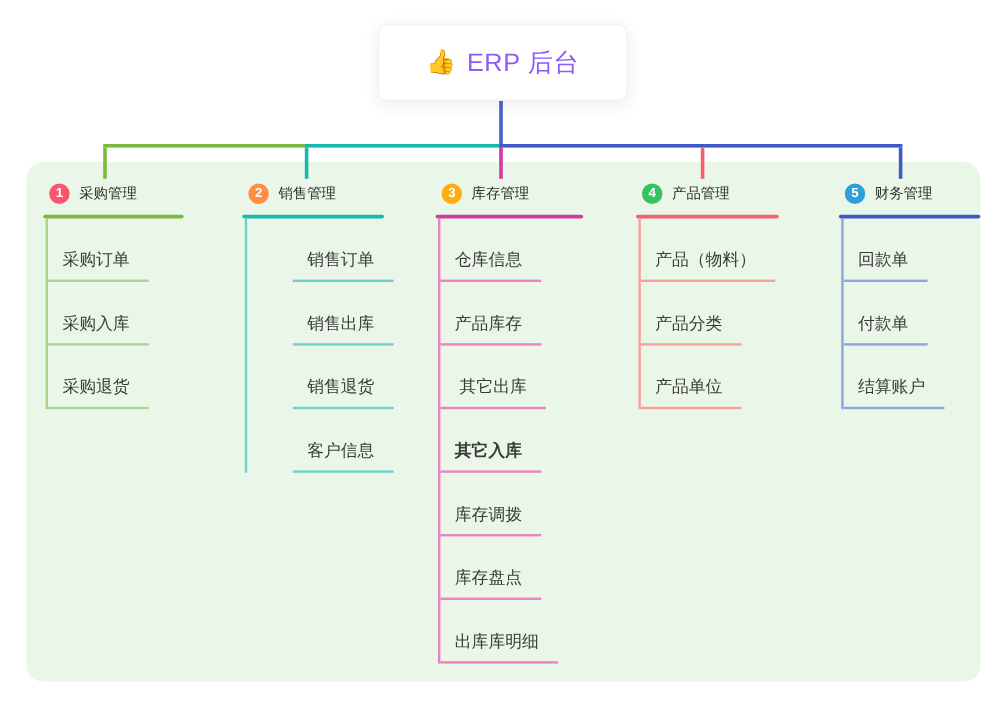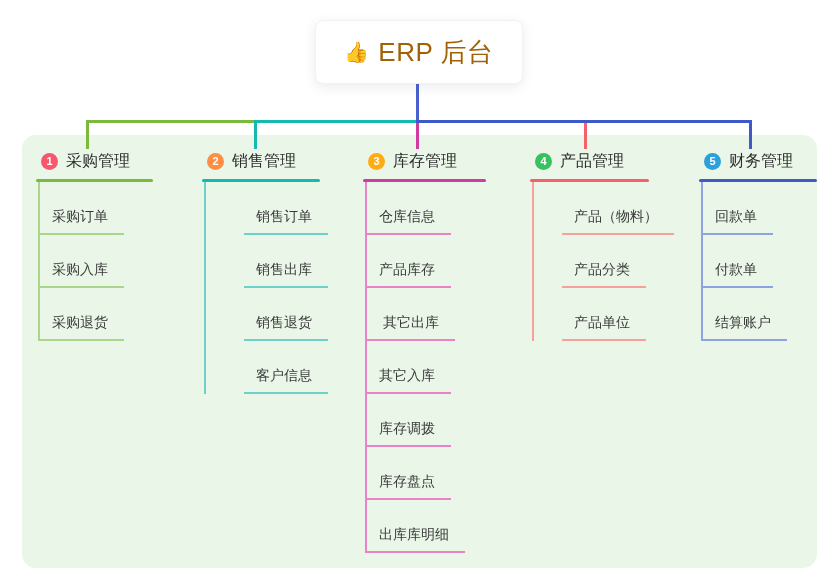--- a/index.html
+++ b/index.html
@@ -30,23 +30,23 @@
     justify-content: center;
     gap: 9px;
     z-index: 3;
   }
   .root-card .thumb {
     font-size: 20px;
     color: #f7c31e;
     line-height: 1;
   }
   .root-card .root-label {
-    font-size: 26px;
+    font-size: 21px;
     font-weight: 500;
-    color: #a16207;
+    color: #8b5cf6;
     letter-spacing: 0.5px;
   }
 
   
   .panel {
     position: absolute;
     left: 22px; top: 135px;
     width: 795px; height: 433px;
     background: #eaf7e8;
     border-radius: 14px;
@@ -79,21 +79,21 @@
     color: #ffffff;
     font-size: 11px;
     font-weight: bold;
     display: inline-flex;
     align-items: center;
     justify-content: center;
     flex: 0 0 auto;
     line-height: 1;
   }
   .branch-label {
-    font-size: 16px;
+    font-size: 12px;
     color: #2e2e2e;
     white-space: nowrap;
   }
   .branch-underline {
     height: 3px;
     border-radius: 2px;
     margin-top: 3px;
   }
   .children {
     margin-left: 2px;
@@ -201,21 +201,21 @@
 
   <div class="child">
     <span class="child-label" style="border-bottom-color: rgb(234, 130, 198);">产品库存</span>
   </div>
 
   <div class="child">
     <span class="child-label" style="border-bottom-color: rgb(234, 130, 198); padding-left: 16px;">其它出库</span>
   </div>
 
   <div class="child">
-    <span class="child-label" style="border-bottom-color: rgb(234, 130, 198);">其它入库</span>
+    <span class="child-label" style="border-bottom-color: rgb(234, 130, 198); font-weight: bold;">其它入库</span>
   </div>
 
   <div class="child">
     <span class="child-label" style="border-bottom-color: rgb(234, 130, 198);">库存调拨</span>
   </div>
 
   <div class="child">
     <span class="child-label" style="border-bottom-color: rgb(234, 130, 198);">库存盘点</span>
   </div>
 
@@ -224,21 +224,21 @@
   </div>
 </div>
   </div>
 
   <div class="branch" style="left: 530px;">
     <div class="branch-header">
       <span class="badge" style="background: rgb(54, 195, 95);">4</span>
       <span class="branch-label">产品管理</span>
     </div>
     <div class="branch-underline" style="width: 119px; background: rgb(244, 96, 108);"></div>
-    <div class="children" style="border-left-color: rgb(248, 160, 155); padding-left: 28px;">
+    <div class="children" style="border-left-color: rgb(248, 160, 155);">
   <div class="child">
     <span class="child-label" style="border-bottom-color: rgb(248, 160, 155);">产品（物料）</span>
   </div>
 
   <div class="child">
     <span class="child-label" style="border-bottom-color: rgb(248, 160, 155);">产品分类</span>
   </div>
 
   <div class="child">
     <span class="child-label" style="border-bottom-color: rgb(248, 160, 155);">产品单位</span>

